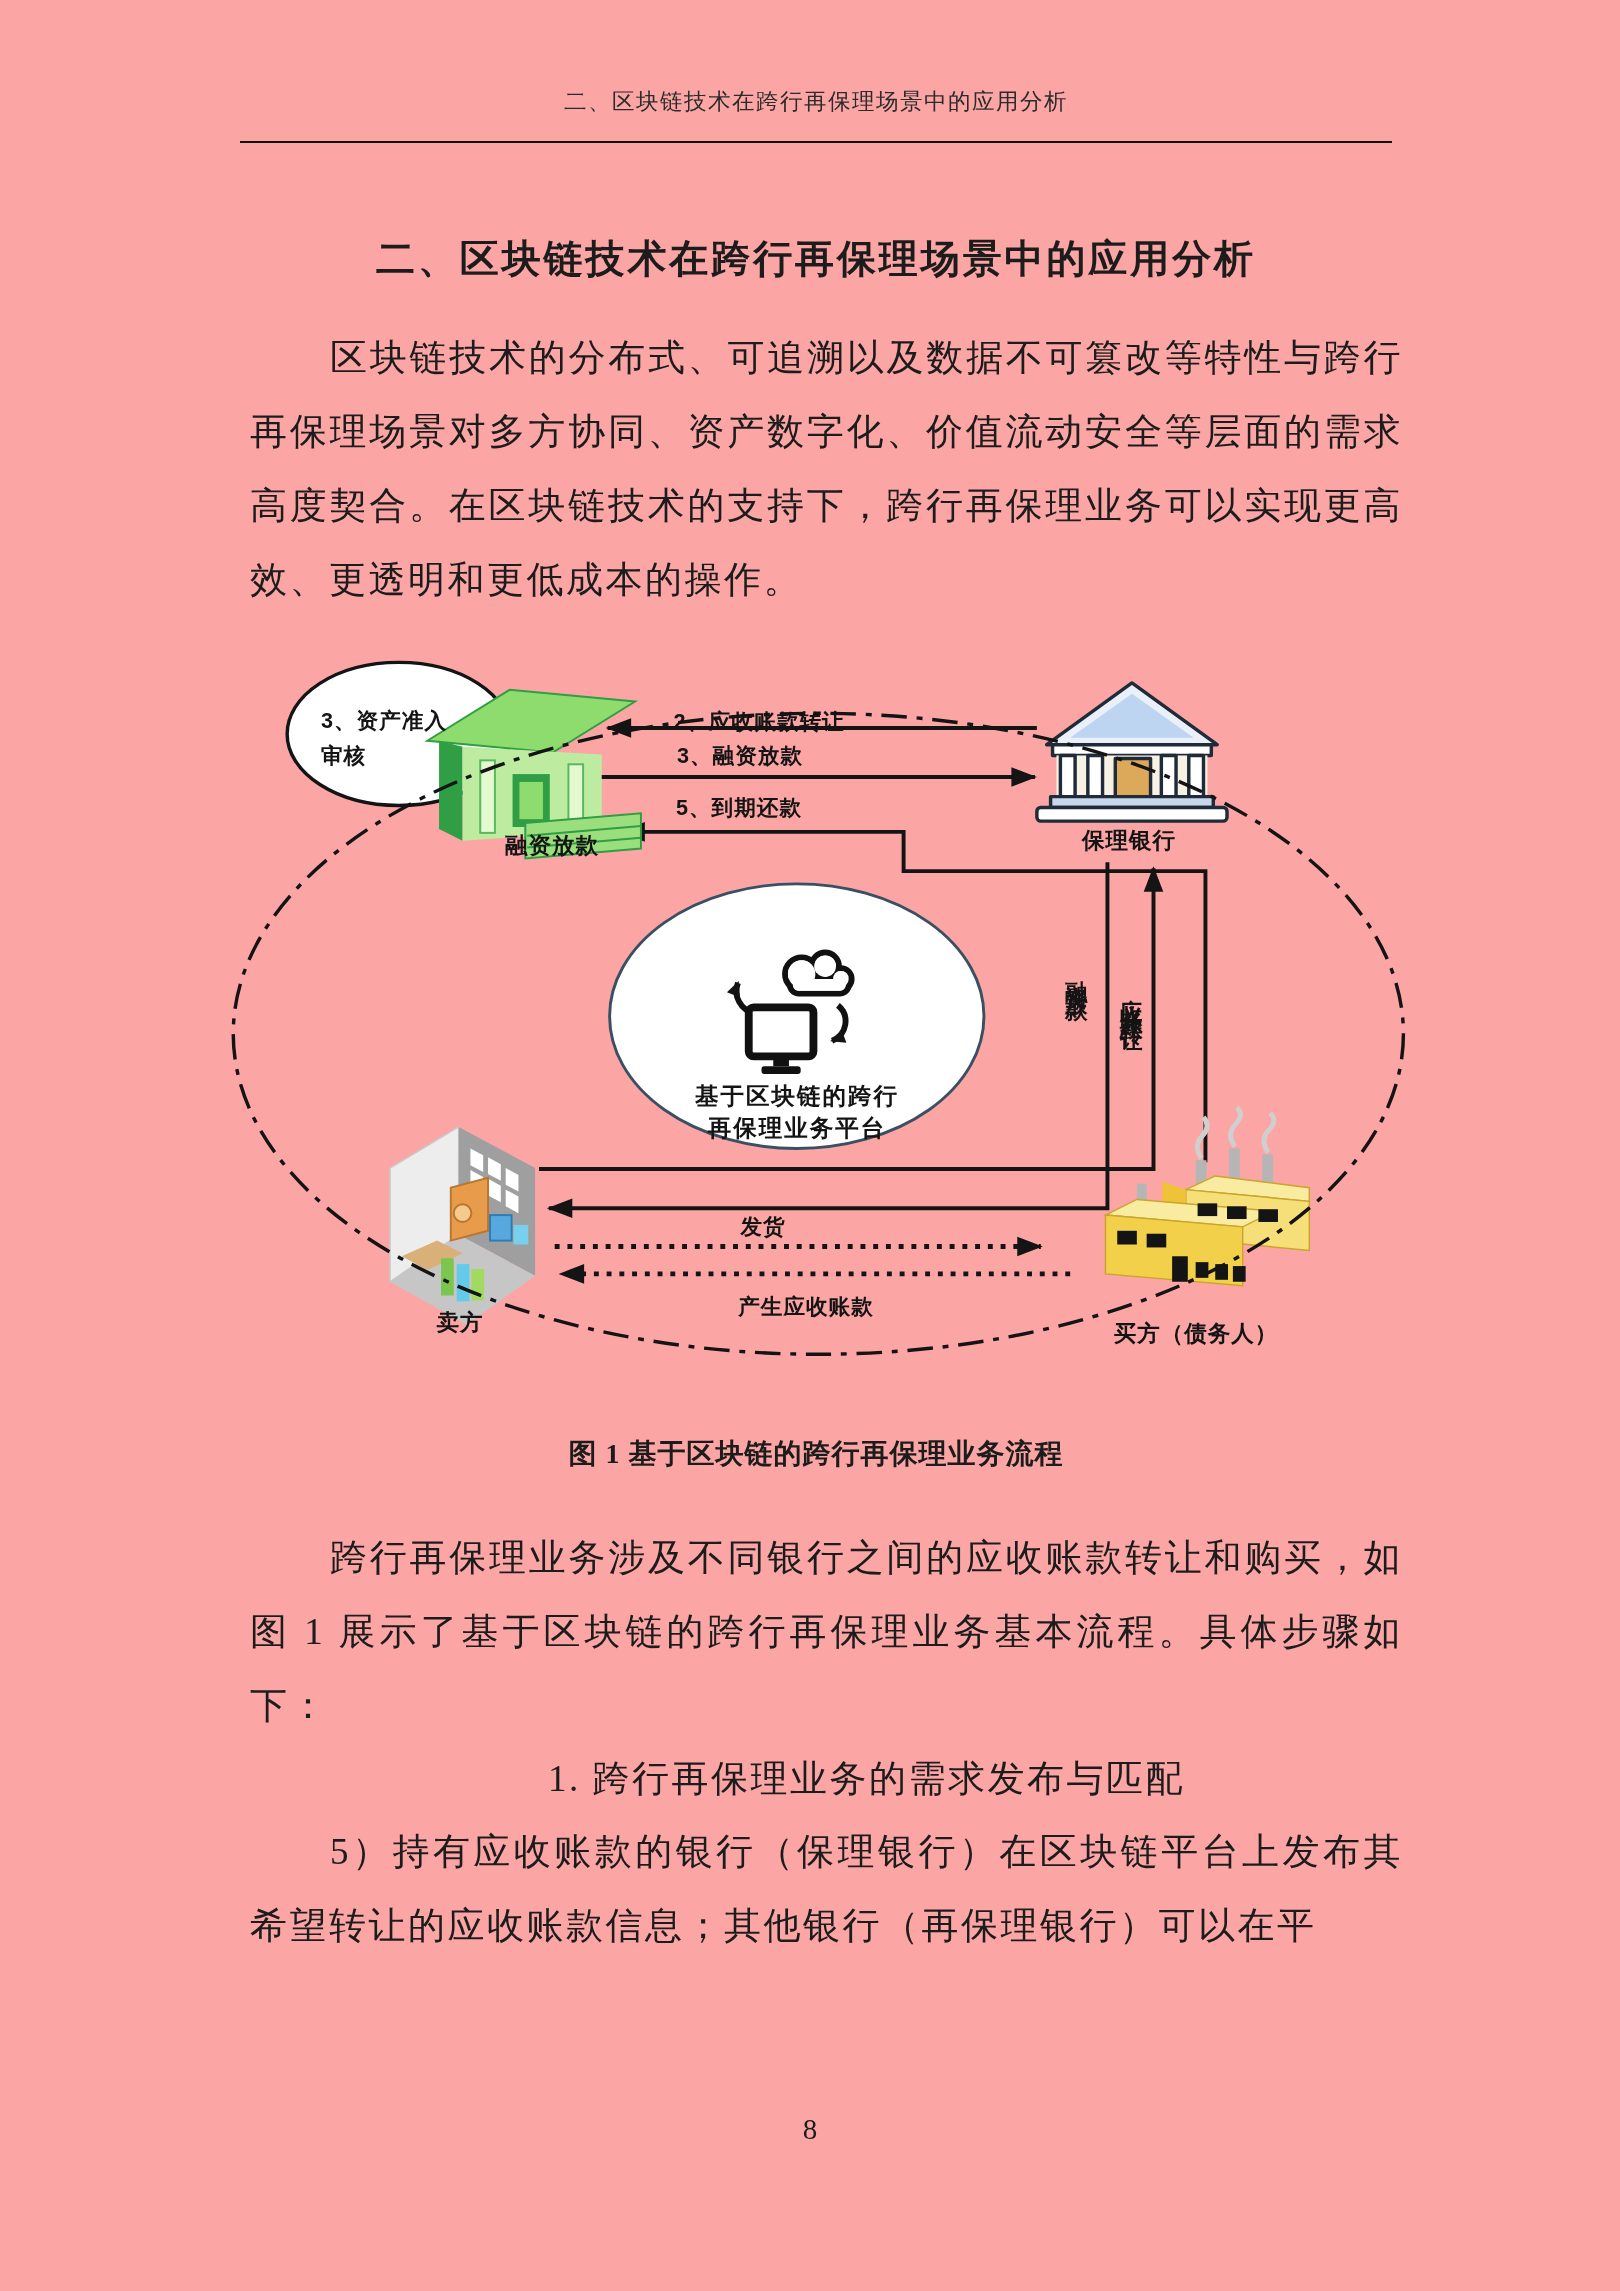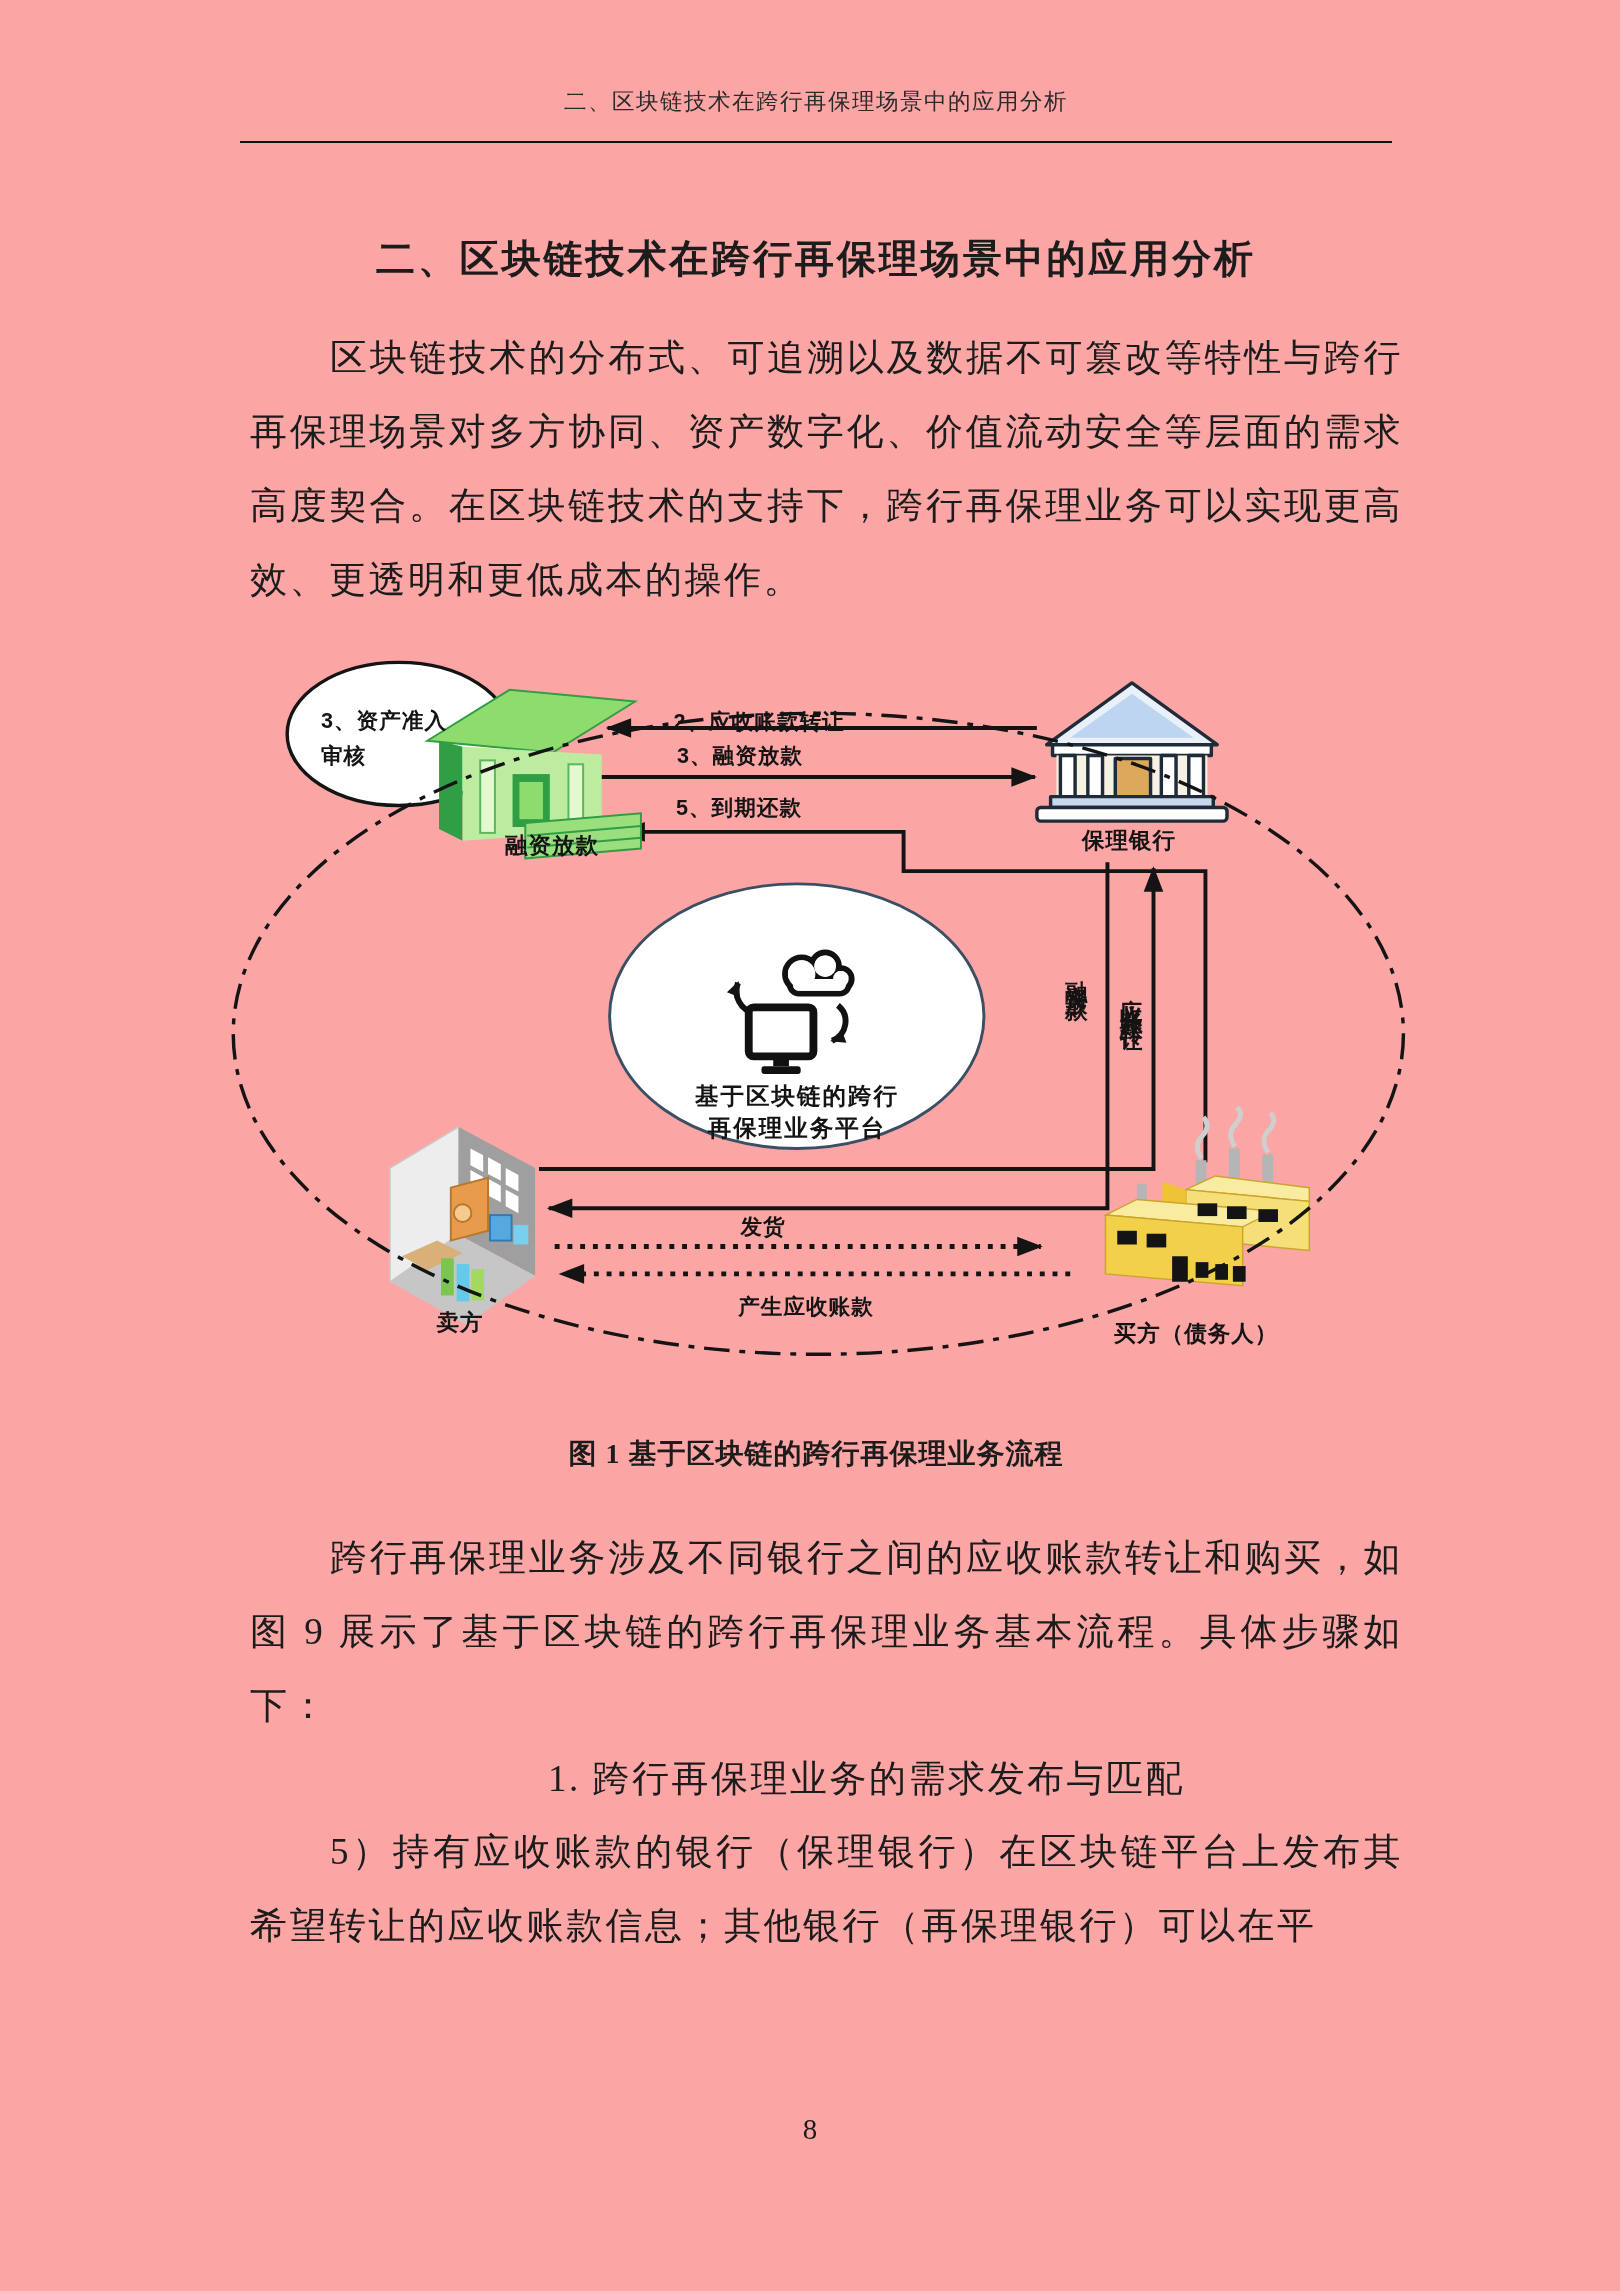--- a/index.html
+++ b/index.html
@@ -205,20 +205,20 @@
     <div class="fig-label platform-name" style="left:797px; top:485px;">基于区块链的跨行
 再保理业务平台</div>
     <div class="fig-label" style="left:763px; top:599px;">发货</div>
     <div class="fig-label" style="left:806px; top:679px;">产生应收账款</div>
     <div class="fig-label node" style="left:460px; top:695px;">卖方</div>
     <div class="fig-label node" style="left:1196px; top:706px;">买方（债务人）</div>
   </div>
 
   <div class="fig-caption">图 1 基于区块链的跨行再保理业务流程</div>
 
-  <div class="body-para para-2">跨行再保理业务涉及不同银行之间的应收账款转让和购买，如图 9 展示了基于区块链的跨行再保理业务基本流程。具体步骤如下：</div>
+  <div class="body-para para-2">跨行再保理业务涉及不同银行之间的应收账款转让和购买，如图 1 展示了基于区块链的跨行再保理业务基本流程。具体步骤如下：</div>
   <div class="body-para step-heading">1. 跨行再保理业务的需求发布与匹配</div>
   <div class="body-para para-3">5）持有应收账款的银行（保理银行）在区块链平台上发布其希望转让的应收账款信息；其他银行（再保理银行）可以在平</div>
 
   <div class="page-number">8</div>
 
 </div>
 
 
 </body></html>

